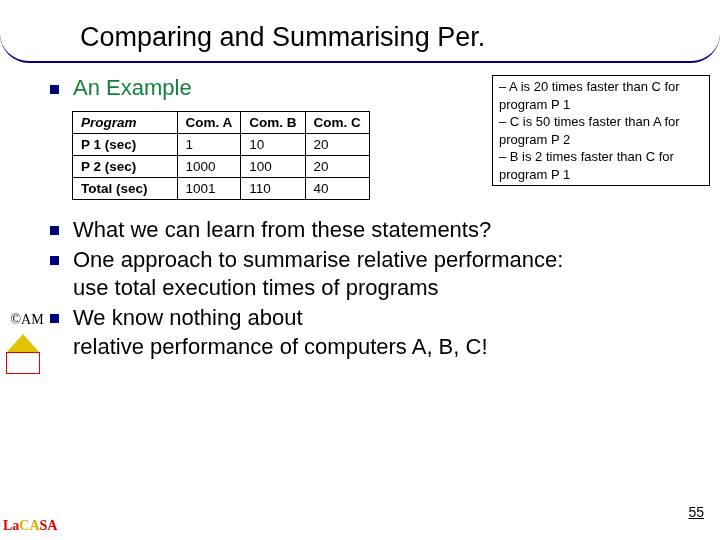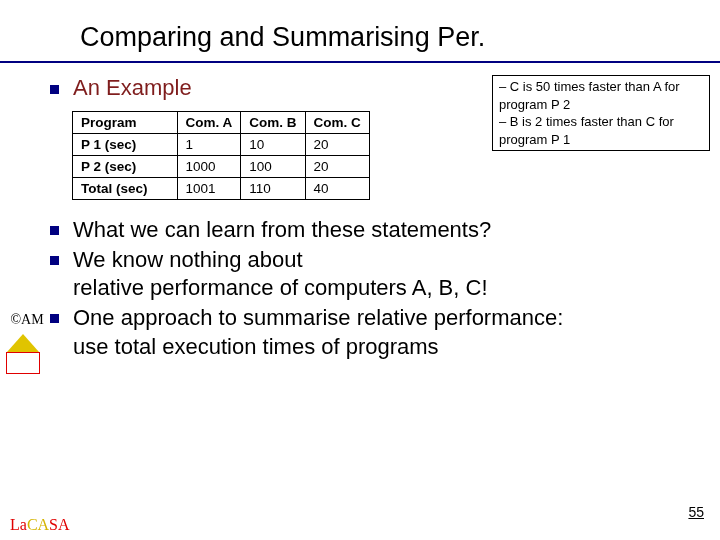--- a/index.html
+++ b/index.html
@@ -8,20 +8,21 @@
     width: 720px;
     height: 540px;
     background: #fff;
     font-family: Arial, sans-serif;
     position: relative;
     overflow: hidden;
   }
   .title-wrap {
     padding: 22px 0 8px 80px;
     border-bottom: 2px solid #000080;
+    border-radius: 29px;
   }
   .title {
     font-size: 27px;
     color: #000;
     font-weight: normal;
   }
   .content {
     position: relative;
     padding: 12px 10px 0 50px;
   }
@@ -29,21 +30,21 @@
     display: inline-block;
     width: 9px;
     height: 9px;
     background: #000080;
     margin-right: 14px;
     vertical-align: 1px;
   }
   .row1 { display:flex; align-items:flex-start; }
   .example-heading {
     font-size: 22px;
-    color: #7f1d1d;
+    color: #15803d;
     margin: 0 0 10px 0;
   }
   .box {
     border: 1px solid #000;
     font-size: 13px;
     line-height: 1.35;
     padding: 2px 6px;
     width: 218px;
     margin-left: 6px;
   }
@@ -54,21 +55,21 @@
     font-size: 13.5px;
   }
   th, td {
     border: 1px solid #000;
     padding: 3px 8px;
     text-align: left;
     font-weight: normal;
   }
   th { font-weight: bold; }
   td.rowhead { text-align: left; font-weight: bold; padding-right: 12px; }
-  th.rowhead { text-align: right; font-weight: bold; padding-right: 40px;}
+  th.rowhead { text-align: right; font-weight: bold; padding-right: 40px; font-style: italic;}
   .bullets {
     margin-top: 6px;
   }
   .bline {
     display: flex;
     align-items: flex-start;
     margin-bottom: 2px;
   }
   .bline .sq { margin-top: 10px; }
   .btxt { font-size: 22px; line-height: 1.28; }
@@ -95,25 +96,25 @@
     border:1.5px solid #e00000;
   }
   .logo .roof {
     position:absolute; top:0; left:1px; width:0; height:0;
     border-left:16px solid transparent;
     border-right:16px solid transparent;
     border-bottom:18px solid #e0c400;
   }
   .lacasa {
     position: absolute;
-    left: 10px;
+    left: 3px;
     bottom: 6px;
     font-family: "Comic Sans MS", cursive;
-    font-size: 16px;
-    font-weight: normal;
+    font-size: 14px;
+    font-weight: bold;
   }
   .lacasa .r { color:#e00000; }
   .lacasa .y { color:#d4b400; }
   .pagenum {
     position: absolute;
     right: 16px;
     bottom: 20px;
     font-size: 14px;
     text-decoration: underline;
   }
@@ -155,44 +156,45 @@
         <tr>
           <td class="rowhead">Total (sec)</td>
           <td>1001</td>
           <td>110</td>
           <td>40</td>
         </tr>
       </tbody>
         </table>
     </div>
     <div class="box">
+      <div>– A is 20 times faster than C for program P 1</div>
       <div>– C is 50 times faster than A for program P 2</div>
       <div>– B is 2 times faster than C for program P 1</div>
     </div>
   </div>
 
   <div class="bullets">
     <div class="bline">
       <span class="sq"></span>
       <span class="btxt">What we can learn from these statements?</span>
+    </div>
+    <div class="bline">
+      <span class="sq"></span>
+      <span class="btxt">
+        <span>One approach to summarise relative performance:</span><br>
+        <span>use total execution times of programs</span>
+      </span>
     </div>
     <div class="bline">
       <span class="sq"></span>
       <span class="btxt">
         <span>We know nothing about</span><br>
         <span>relative performance of computers A, B, C!</span>
       </span>
     </div>
-    <div class="bline">
-      <span class="sq"></span>
-      <span class="btxt">
-        <span>One approach to summarise relative performance:</span><br>
-        <span>use total execution times of programs</span>
-      </span>
-    </div>
   </div>
 
 </div>
 
 <div class="am-col">
   <div class="am">©<span>AM</span></div>
   <div class="logo">
     <div class="roof"></div>
     <div class="base"></div>
   </div>

